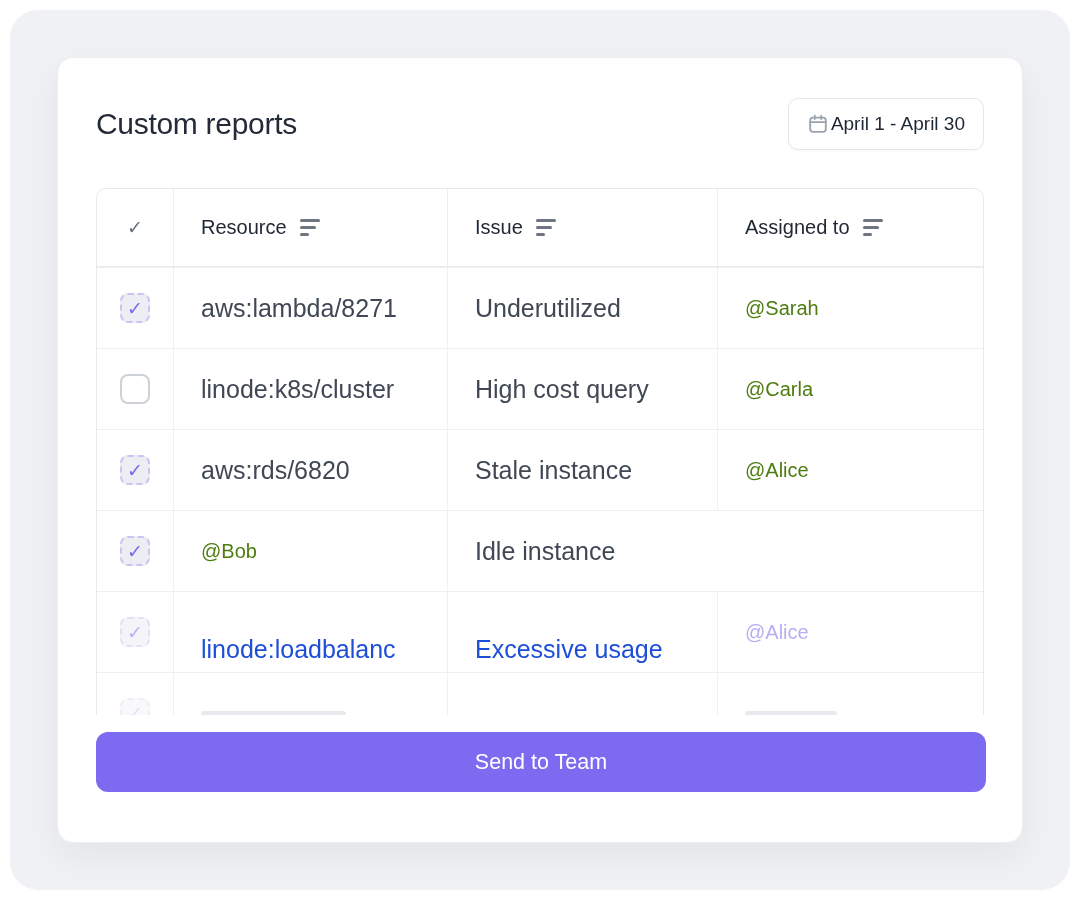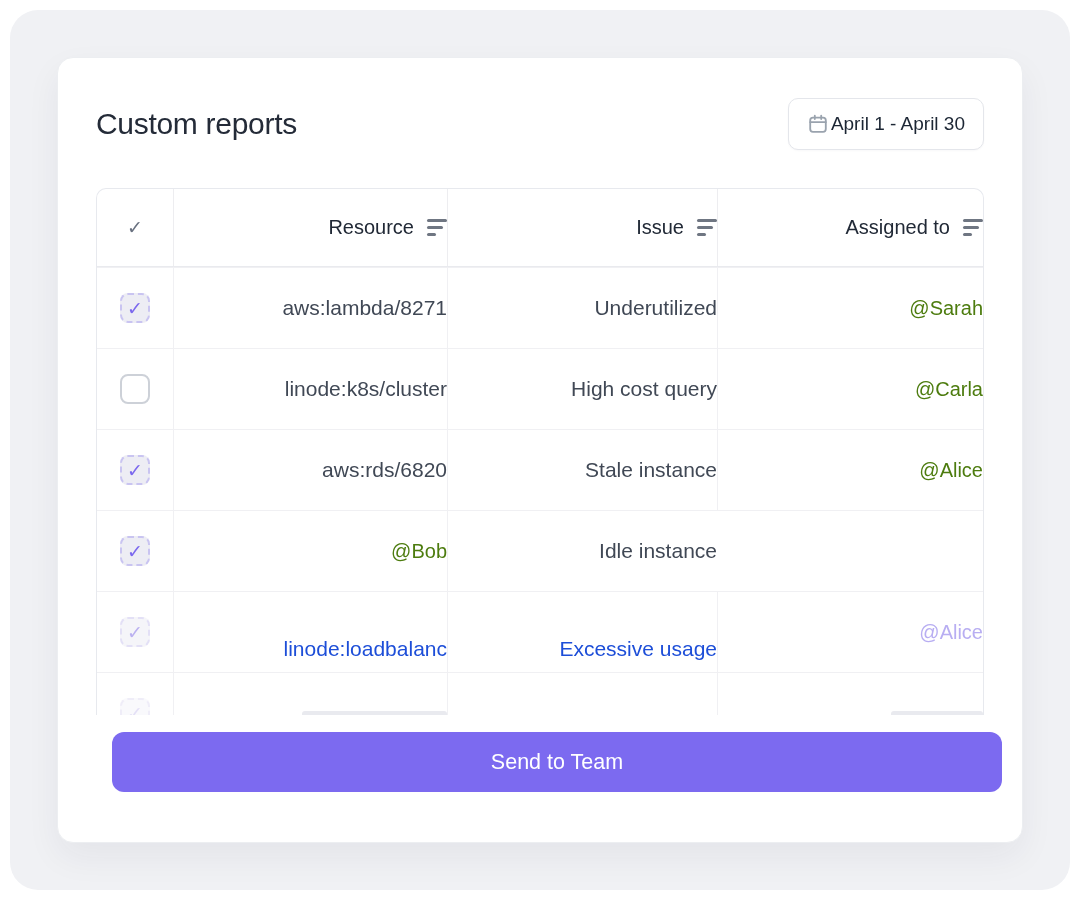--- a/index.html
+++ b/index.html
@@ -34,32 +34,32 @@
     margin-top: 38px; height: 527px; overflow: hidden;
     border: 1px solid #e7e9ee; border-bottom: none;
     border-radius: 10px 10px 0 0; background: #ffffff;
   }
   .trow {
     display: grid; grid-template-columns: 76px 274px 270px 1fr;
     height: 81px; align-items: center;
   }
   .trow + .trow { border-top: 1px solid #f0f0f3; }
   .thead { height: 78px; border-bottom: 1px solid #e9eaee; }
-  .cell { height: 100%; display: flex; align-items: center; padding-left: 27px; justify-content: flex-end; }
+  .cell { height: 100%; display: flex; align-items: center; padding-left: 27px; }
   .cell.c-check { justify-content: center; padding-left: 0; }
   .cell.c-res, .cell.c-issue, .cell.c-assign { border-left: 1px solid #f0f0f3; }
   .thead .cell { border-left-color: #ededf0; }
   .thead .hlabel { font-size: 20px; color: #212936; font-weight: 500; }
   .thead .hcheck { font-size: 19px; color: #697180; font-weight: 400; }
   .sort-icon { display: inline-flex; flex-direction: column; gap: 4px; margin-left: 13px; }
   .sort-icon i { display: block; height: 3px; border-radius: 2px; background: #6f7682; }
   .sort-icon i:nth-child(1) { width: 20px; }
   .sort-icon i:nth-child(2) { width: 16px; }
   .sort-icon i:nth-child(3) { width: 9px; }
-  .cell-text { font-size: 21px; color: #404855; }
+  .cell-text { font-size: 25px; color: #404855; }
   .link { font-size: 20px; color: #4d7c0f; cursor: pointer; }
   
   .cb {
     width: 30px; height: 30px; border-radius: 8px; cursor: pointer;
     display: flex; align-items: center; justify-content: center;
   }
   .cb.unchecked { border: 2px solid #cdd1d8; background: #ffffff; }
   .cb.checked { border: 2px dashed #c9c4f1; background: #ededf4; }
   .cb .glyph { font-size: 19px; font-weight: 700; color: #7b68ee; line-height: 1; }
   
@@ -71,21 +71,21 @@
   .trow.clipped { position: relative; }
   .trow.clipped .cb.checked { border-color: #efedf8; background: #f9f9fc; }
   .trow.clipped .cb .glyph { color: #e4e0f6; }
   .remnant { height: 7px; border-radius: 3px; background: #e9eaef; margin-top: 2px; }
   .remnant.r1 { width: 145px; }
   .remnant.r2 { width: 92px; }
   
   .send-btn {
     margin-top: 17px; width: 890px; height: 60px; border: none; cursor: pointer;
     background: #7c6af0; border-radius: 12px; color: #ffffff; font-size: 21.5px;
-    font-family: inherit; display: block; margin-left: 16px;
+    font-family: inherit; display: block;
   }
 </style>
 </head>
 <body>
 
 <div class="frame">
   <div class="card">
 
     <div class="card-header">
       <h1 class="page-title">Custom reports</h1>

